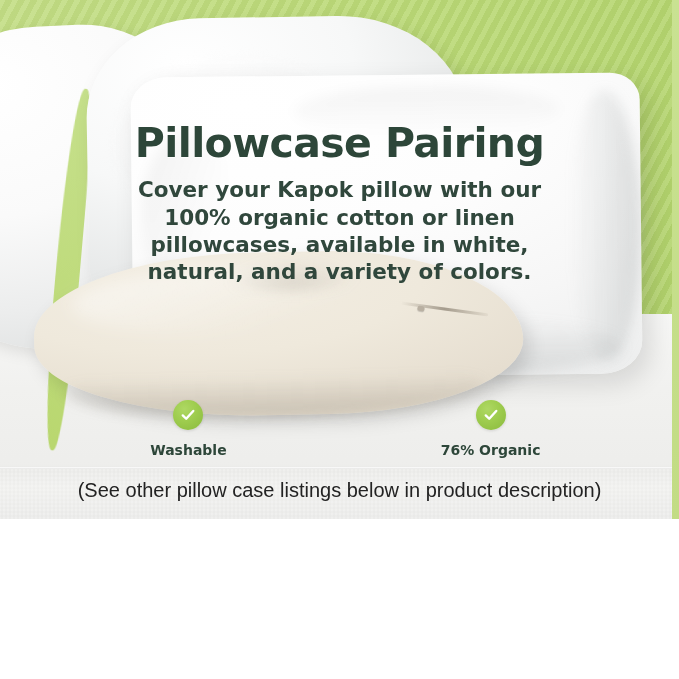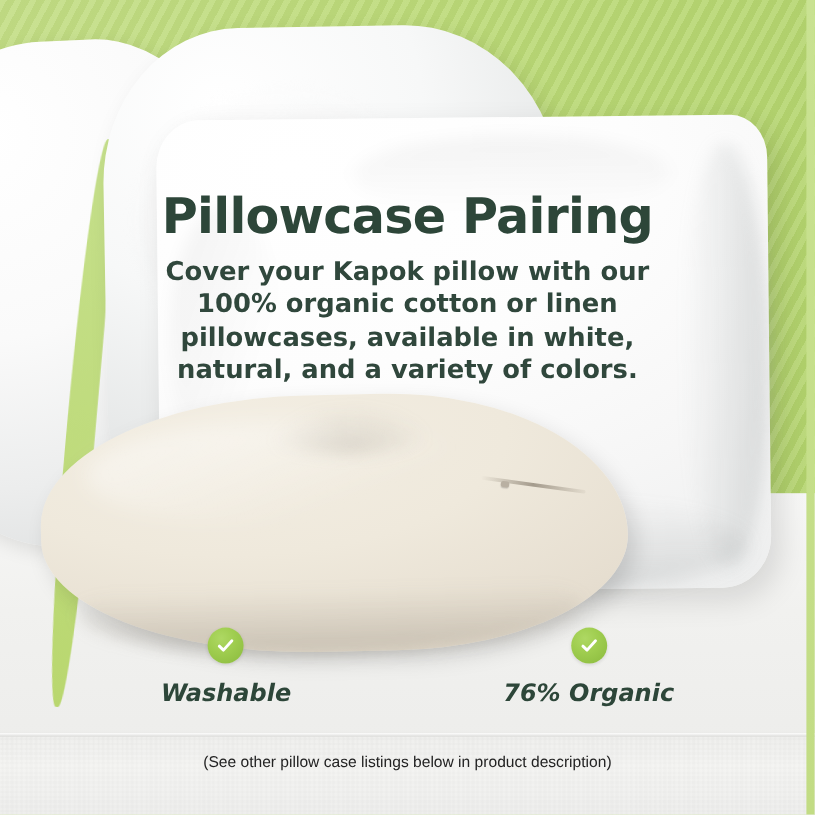--- a/index.html
+++ b/index.html
@@ -1,21 +1,21 @@
 <!DOCTYPE html>
 <html><head>
 <meta charset="utf-8">
 <title>Pillowcase Pairing</title>
 <style>
   html,body{margin:0;padding:0;background:#fff;}
   body{font-family:"Liberation Sans",sans-serif;}
 
   #stage{
     position:relative;
-    width:679px;height:679px;
+    width:679px;height:519px;
     overflow:hidden;
     background:#bef264;
   }
 
   
   .green-bg{
     position:absolute;inset:0;
     background:
       repeating-linear-gradient(118deg,
         rgba(255,255,255,.10) 0px,
@@ -214,32 +214,31 @@
     width:30px;height:30px;border-radius:50%;
     background:radial-gradient(70% 70% at 38% 30%,#aed863 0%,#9fcd4f 55%,#93c245 100%);
     display:flex;align-items:center;justify-content:center;
     box-shadow:0 1px 3px rgba(0,0,0,.12);
   }
   .badge-circle svg{display:block;}
   .badge-label{
     margin-top:12px;
     font-family:"DejaVu Sans",sans-serif;
     font-weight:700;
-    font-size:20px;
+    font-size:14px;
     color:#2d4639;
     white-space:nowrap;
-    font-style:italic;
   }
 
   
   .footnote{
     position:absolute;left:0;right:0;top:92.3%;
     text-align:center;
     font-family:"Liberation Sans",sans-serif;
-    font-size:13px;
+    font-size:20px;
     color:#232323;
   }
 </style>
 </head>
 <body>
 
 <div id="stage">
 
   <div class="green-bg"></div>
 

